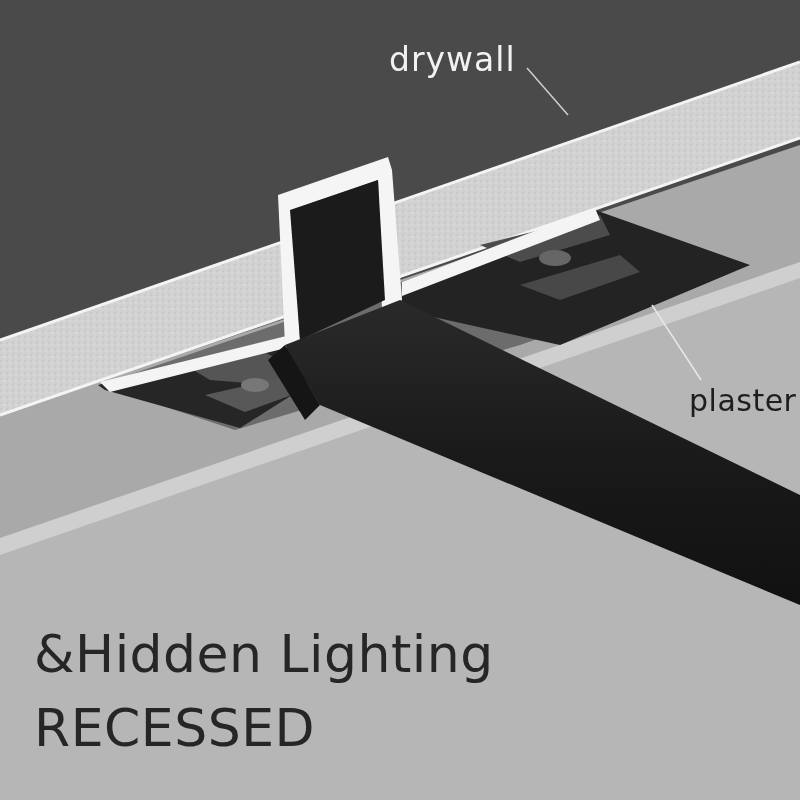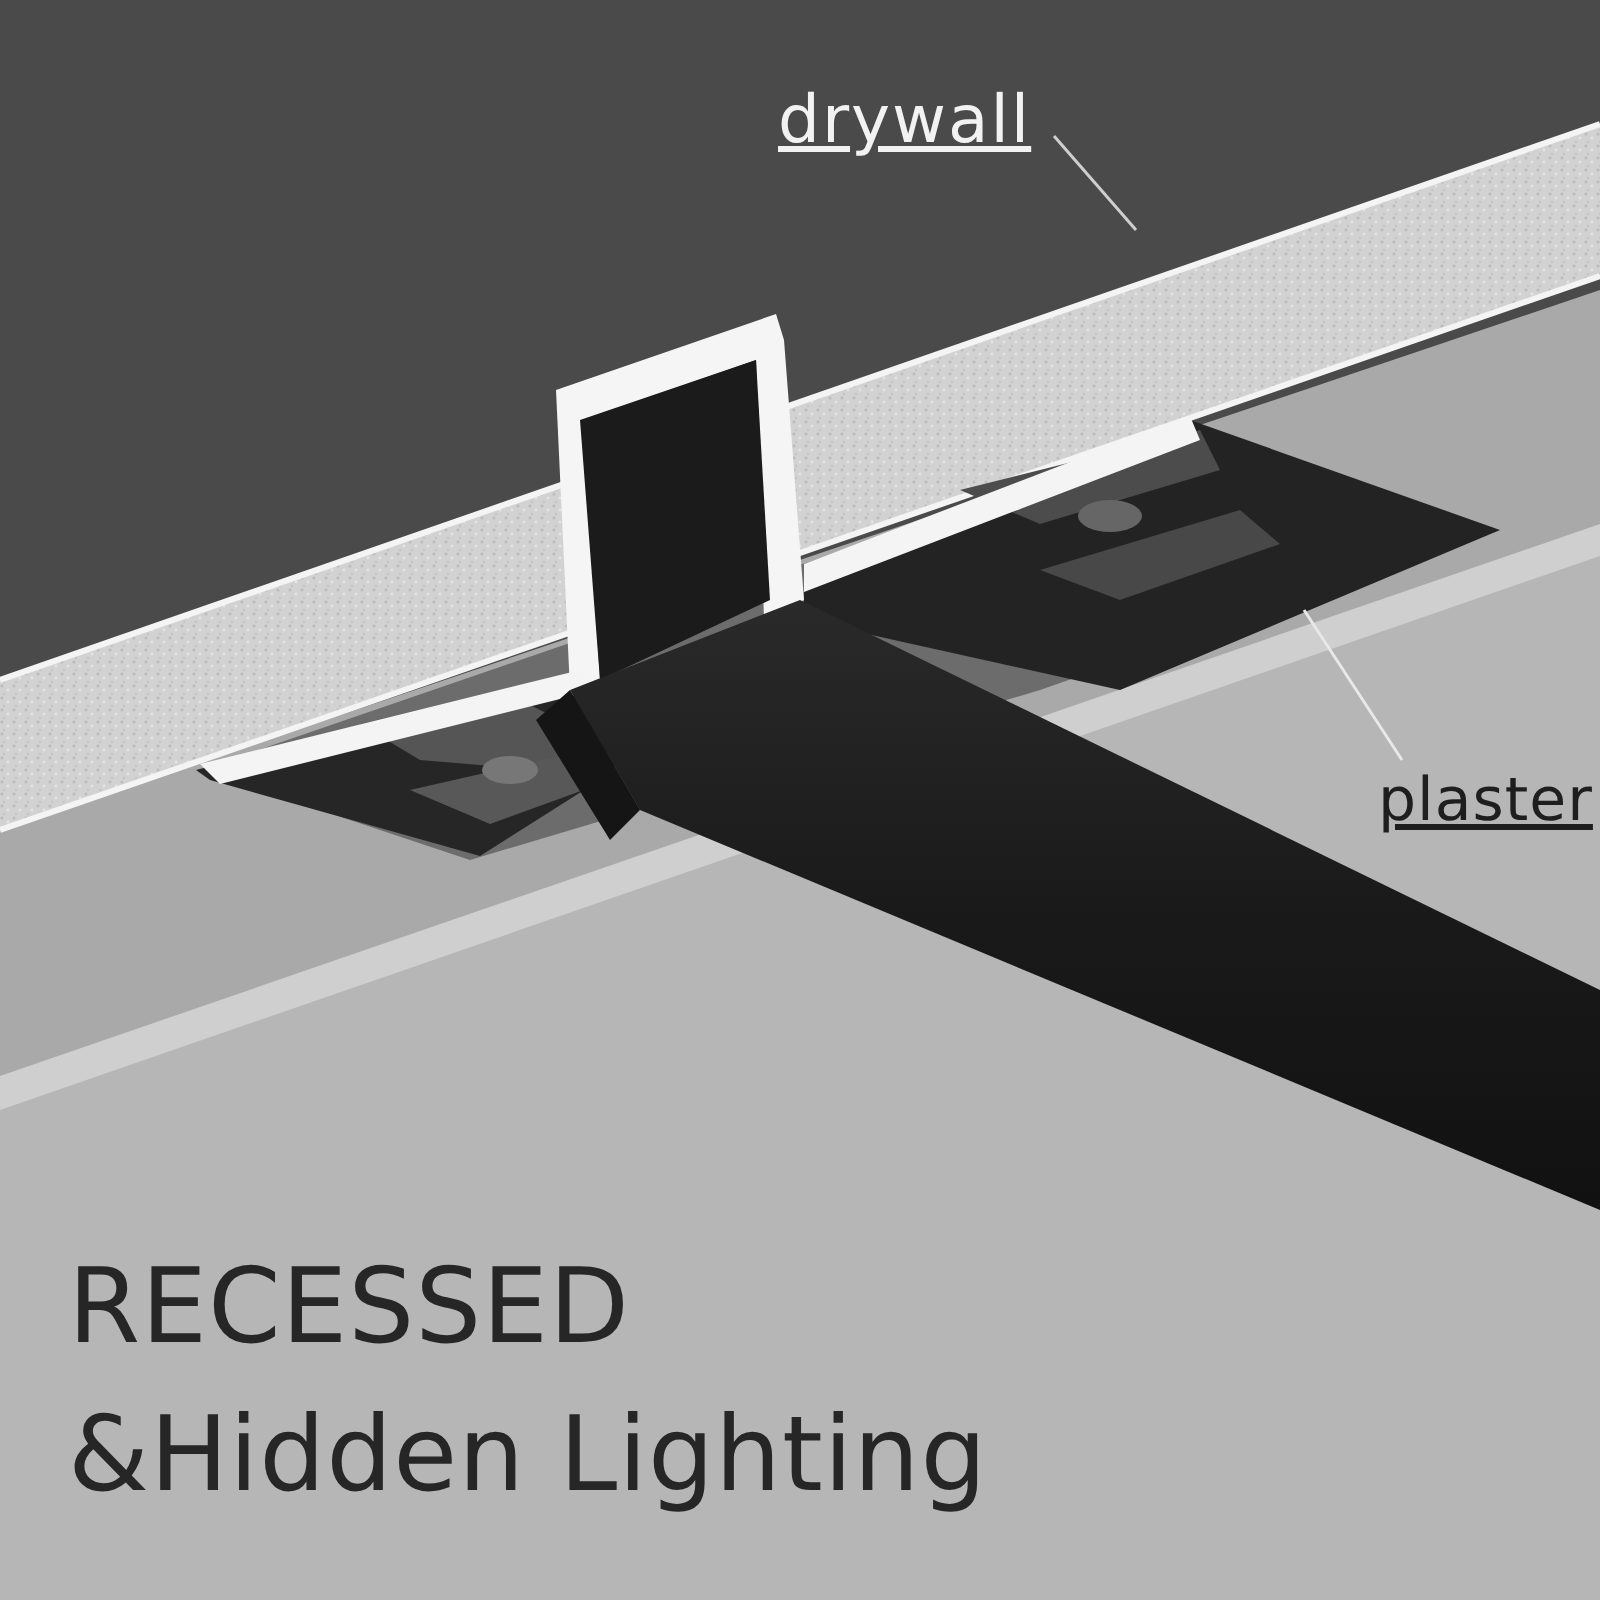--- a/index.html
+++ b/index.html
@@ -1,18 +1,18 @@
 <!DOCTYPE html>
 <html><head>
   <meta charset="utf-8">
   <style>
     html, body { margin:0; padding:0; }
     body { width:800px; height:800px; overflow:hidden; background:#b6b6b6; position:relative; font-family:"DejaVu Sans", sans-serif; }
     .scene { position:absolute; left:0; top:0; width:800px; height:800px; }
-    .label { position:absolute; margin:0; line-height:1;text-decoration:underline; }
+    .label { position:absolute; margin:0; line-height:1; }
     .lbl-drywall { left:389px; top:43px; font-size:33px; color:#f2f2f2; letter-spacing:1px; }
     .lbl-plaster { left:663px; top:386px; font-size:30px; color:#1e1e1e; letter-spacing:0.5px;margin-left:26px; }
     .headline { position:absolute; left:34px; top:618px; color:#262626; font-size:52px; line-height:1.42; letter-spacing:0.5px; }
     .headline div { white-space:nowrap; }
   </style>
 </head>
 <body>
 
 <svg class="scene" viewBox="0 0 800 800" xmlns="http://www.w3.org/2000/svg">
   <defs>
@@ -81,15 +81,15 @@
   <g>
     <line x1="527" y1="68" x2="568" y2="115" stroke="#cfcfcf" stroke-width="1.5"></line>
     <line x1="652" y1="305" x2="701" y2="380" stroke="#e8e8e8" stroke-width="1.5"></line>
   </g>
 </svg>
 
 <p class="label lbl-drywall">drywall</p>
 <p class="label lbl-plaster">plaster</p>
 
 <div class="headline">
+  <div>&amp;Hidden Lighting</div>
   <div>RECESSED</div>
-  <div>&amp;Hidden Lighting</div>
 </div>
 
 </body></html>

